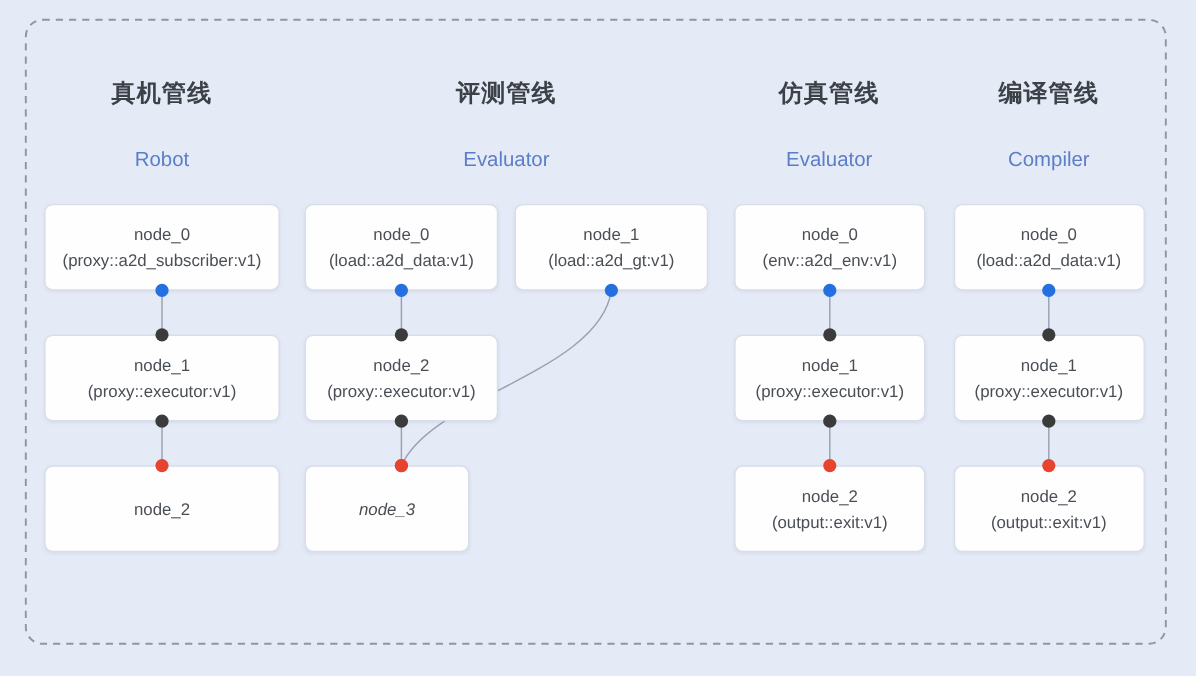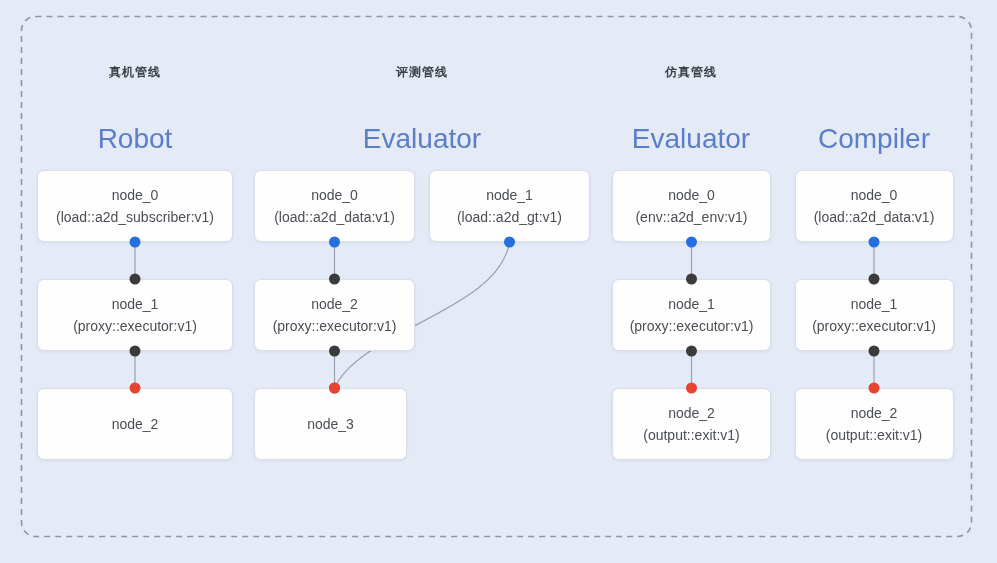--- a/index.html
+++ b/index.html
@@ -5,26 +5,26 @@
   html,body{margin:0;padding:0;background:#e5eaf7;}
   .stage{
     position:relative;width:997px;height:563px;background:#e5eaf7;
     font-family:"Liberation Sans","DejaVu Sans",sans-serif;overflow:hidden;
   }
   svg.layer{position:absolute;left:0;top:0;pointer-events:none;}
   .edges{z-index:1;}
   .dots{z-index:3;}
   .title-zh{
     position:absolute;top:64px;transform:translateX(-50%);
-    font-size:12px;font-weight:bold;color:#3c4147;letter-spacing:1px;
+    font-size:20px;font-weight:bold;color:#3c4147;letter-spacing:1px;
     white-space:nowrap;z-index:2;font-family:Liberation Mono, monospace;
   }
   .title-en{
     position:absolute;top:123px;transform:translateX(-50%);
-    font-size:28px;color:#5b7ec8;white-space:nowrap;z-index:2;
+    font-size:17px;color:#5b7ec8;white-space:nowrap;z-index:2;
   }
   .pt0{left:135px;} .pt1{left:422px;} .pt2{left:691px;} .pt3{left:874px;}
   .node{
     position:absolute;background:#fefefe;border:1px solid #d9dde7;
     border-radius:7px;box-shadow:0 1px 3px rgba(100,110,150,0.10);
     display:flex;flex-direction:column;align-items:center;justify-content:center;
     z-index:2;box-sizing:border-box;text-align:center;
   }
   .node .nm{font-size:14px;color:#4a4e55;line-height:22px;white-space:nowrap;}
   .node .tp{font-size:14px;color:#4a4e55;line-height:22px;white-space:nowrap;}
@@ -43,51 +43,52 @@
       <path d="M 509.5 242 C 499.5 310, 360.5 330, 334.5 388" fill="none" stroke="#98a0b2" stroke-width="1.2"></path>
       <path d="M 691.5 242 L 691.5 279" fill="none" stroke="#98a0b2" stroke-width="1.2"></path>
       <path d="M 691.5 351 L 691.5 388" fill="none" stroke="#98a0b2" stroke-width="1.2"></path>
       <path d="M 874 242 L 874 279" fill="none" stroke="#98a0b2" stroke-width="1.2"></path>
       <path d="M 874 351 L 874 388" fill="none" stroke="#98a0b2" stroke-width="1.2"></path>
     </svg>
 
   <div class="title-zh pt0">真机管线</div>
   <div class="title-zh pt2">仿真管线</div>
   <div class="title-zh pt1">评测管线</div>
+  <div class="title-zh pt3">编译管线</div>
 
   <div class="title-en pt0">Robot</div>
   <div class="title-en pt1">Evaluator</div>
   <div class="title-en pt2">Evaluator</div>
   <div class="title-en pt3">Compiler</div>
 
   <div id="nodes-layer">
       <div class="node" style="left: 37px; top: 170px; width: 196px; height: 72px;">
         <div class="nm">node_0</div>
-        <div class="tp">(load::a2d_subscriber:v1)</div>
+        <div class="tp">(proxy::a2d_subscriber:v1)</div>
       </div>
       <div class="node" style="left: 37px; top: 279px; width: 196px; height: 72px;">
         <div class="nm">node_1</div>
         <div class="tp">(proxy::executor:v1)</div>
       </div>
       <div class="node" style="left: 37px; top: 388px; width: 196px; height: 72px;">
         <div class="nm">node_2</div>
       </div>
       <div class="node" style="left: 254px; top: 170px; width: 161px; height: 72px;">
         <div class="nm">node_0</div>
         <div class="tp">(load::a2d_data:v1)</div>
       </div>
       <div class="node" style="left: 429px; top: 170px; width: 161px; height: 72px;">
         <div class="nm">node_1</div>
         <div class="tp">(load::a2d_gt:v1)</div>
       </div>
       <div class="node" style="left: 254px; top: 279px; width: 161px; height: 72px;">
         <div class="nm">node_2</div>
         <div class="tp">(proxy::executor:v1)</div>
       </div>
-      <div class="node" style="left: 254px; top: 388px; width: 153px; height: 72px;">
+      <div class="node" style="left: 254px; top: 388px; width: 137px; height: 72px; font-style: italic;">
         <div class="nm">node_3</div>
       </div>
       <div class="node" style="left: 612px; top: 170px; width: 159px; height: 72px;">
         <div class="nm">node_0</div>
         <div class="tp">(env::a2d_env:v1)</div>
       </div>
       <div class="node" style="left: 612px; top: 279px; width: 159px; height: 72px;">
         <div class="nm">node_1</div>
         <div class="tp">(proxy::executor:v1)</div>
       </div>

